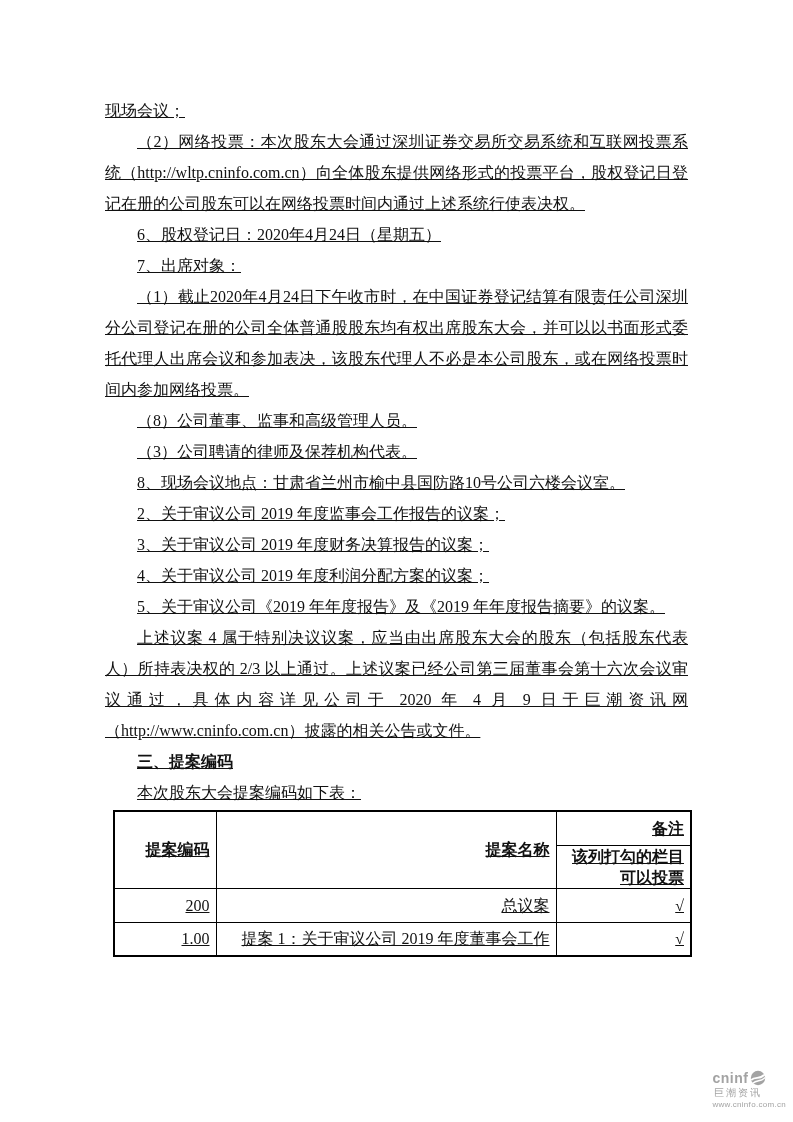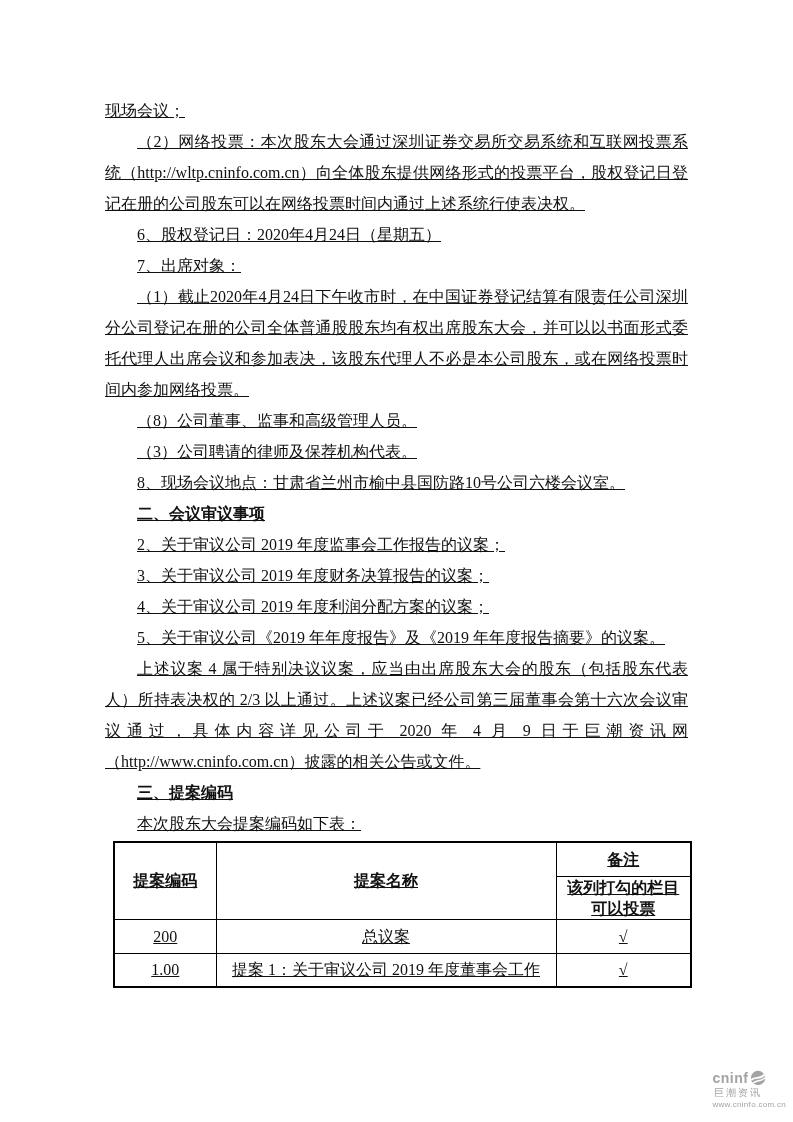--- a/index.html
+++ b/index.html
@@ -24,21 +24,21 @@
   table.proposal {
     border-collapse:collapse;
     margin:2px 0 0 8px;
     width:577px;
     table-layout:fixed;
     border:2px solid #000;
   }
   table.proposal th, table.proposal td {
     border:1px solid #000;
     font-size:16px;
-    text-align:center;
+    text-align:right;
     vertical-align:middle;
     padding:0 6px;
     overflow:hidden;
   }
   table.proposal thead th { font-weight:bold; line-height:21px; }
   tr.hdr-top { height:34px; }
   tr.hdr-bottom { height:42px; }
   tbody tr { height:34px; }
   td.name-left { text-align:left; }
 
@@ -66,21 +66,20 @@
 
     <div id="paragraphs">
         <div class="para">现场会议；</div>
         <div class="para indent justify">（2）网络投票：本次股东大会通过深圳证券交易所交易系统和互联网投票系统（http://wltp.cninfo.com.cn）向全体股东提供网络形式的投票平台，股权登记日登记在册的公司股东可以在网络投票时间内通过上述系统行使表决权。</div>
         <div class="para indent">6、股权登记日：2020年4月24日（星期五）</div>
         <div class="para indent">7、出席对象：</div>
         <div class="para indent justify">（1）截止2020年4月24日下午收市时，在中国证券登记结算有限责任公司深圳分公司登记在册的公司全体普通股股东均有权出席股东大会，并可以以书面形式委托代理人出席会议和参加表决，该股东代理人不必是本公司股东，或在网络投票时间内参加网络投票。</div>
         <div class="para indent">（8）公司董事、监事和高级管理人员。</div>
         <div class="para indent">（3）公司聘请的律师及保荐机构代表。</div>
         <div class="para indent">8、现场会议地点：甘肃省兰州市榆中县国防路10号公司六楼会议室。</div>
-        <div class="para indent bold">二、会议审议事项</div>
         <div class="para indent">2、关于审议公司 2019 年度监事会工作报告的议案；</div>
         <div class="para indent">3、关于审议公司 2019 年度财务决算报告的议案；</div>
         <div class="para indent">4、关于审议公司 2019 年度利润分配方案的议案；</div>
         <div class="para indent">5、关于审议公司《2019 年年度报告》及《2019 年年度报告摘要》的议案。</div>
         <div class="para indent justify">上述议案 4 属于特别决议议案，应当由出席股东大会的股东（包括股东代表人）所持表决权的 2/3 以上通过。上述议案已经公司第三届董事会第十六次会议审议通过，具体内容详见公司于 2020 年 4 月 9 日于巨潮资讯网（http://www.cninfo.com.cn）披露的相关公告或文件。</div>
         <div class="para indent bold">三、提案编码</div>
         <div class="para indent">本次股东大会提案编码如下表：</div>
       </div>
 
     <table class="proposal">

